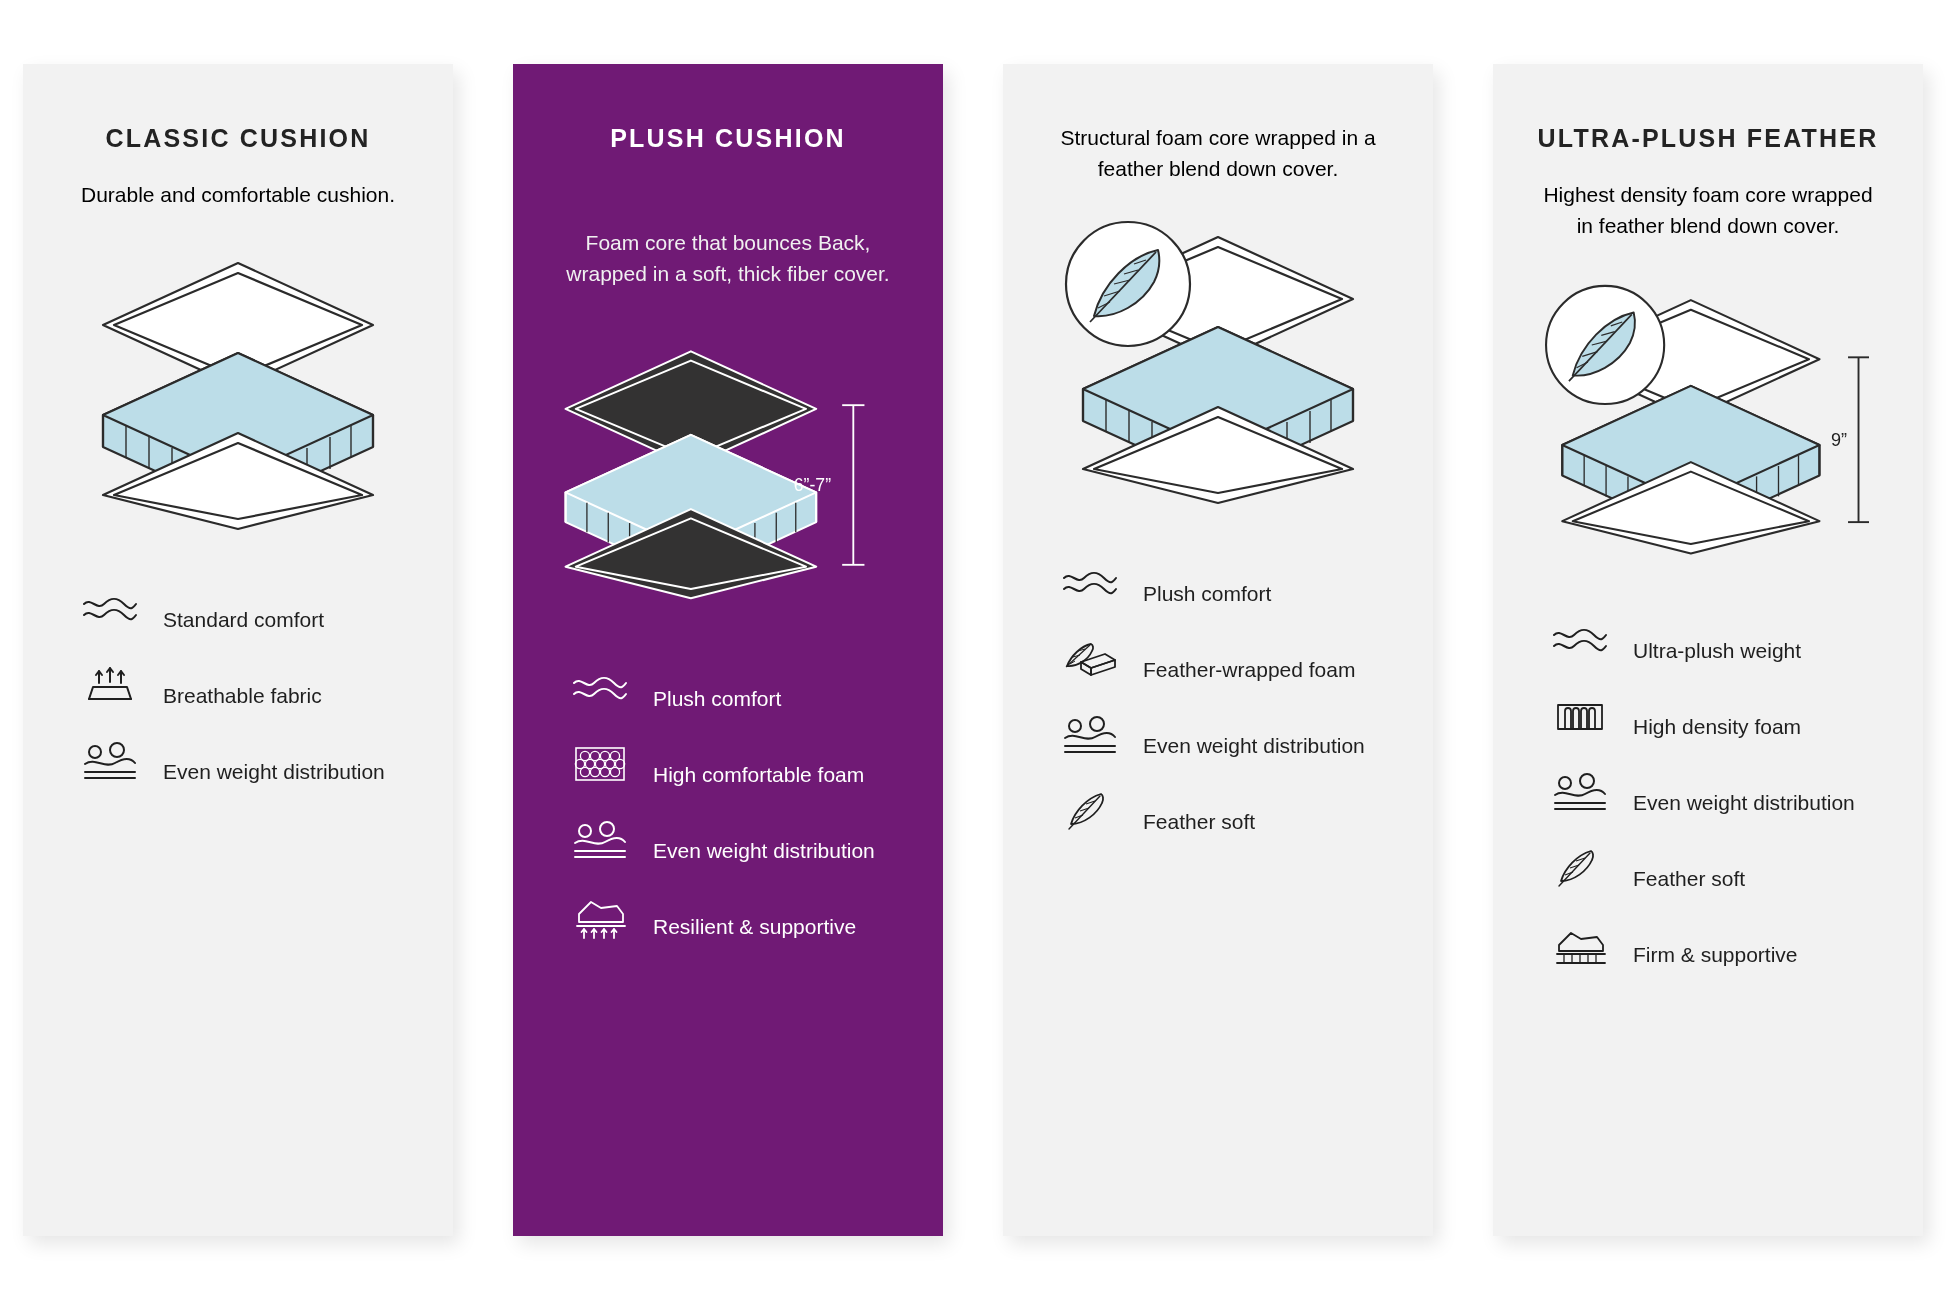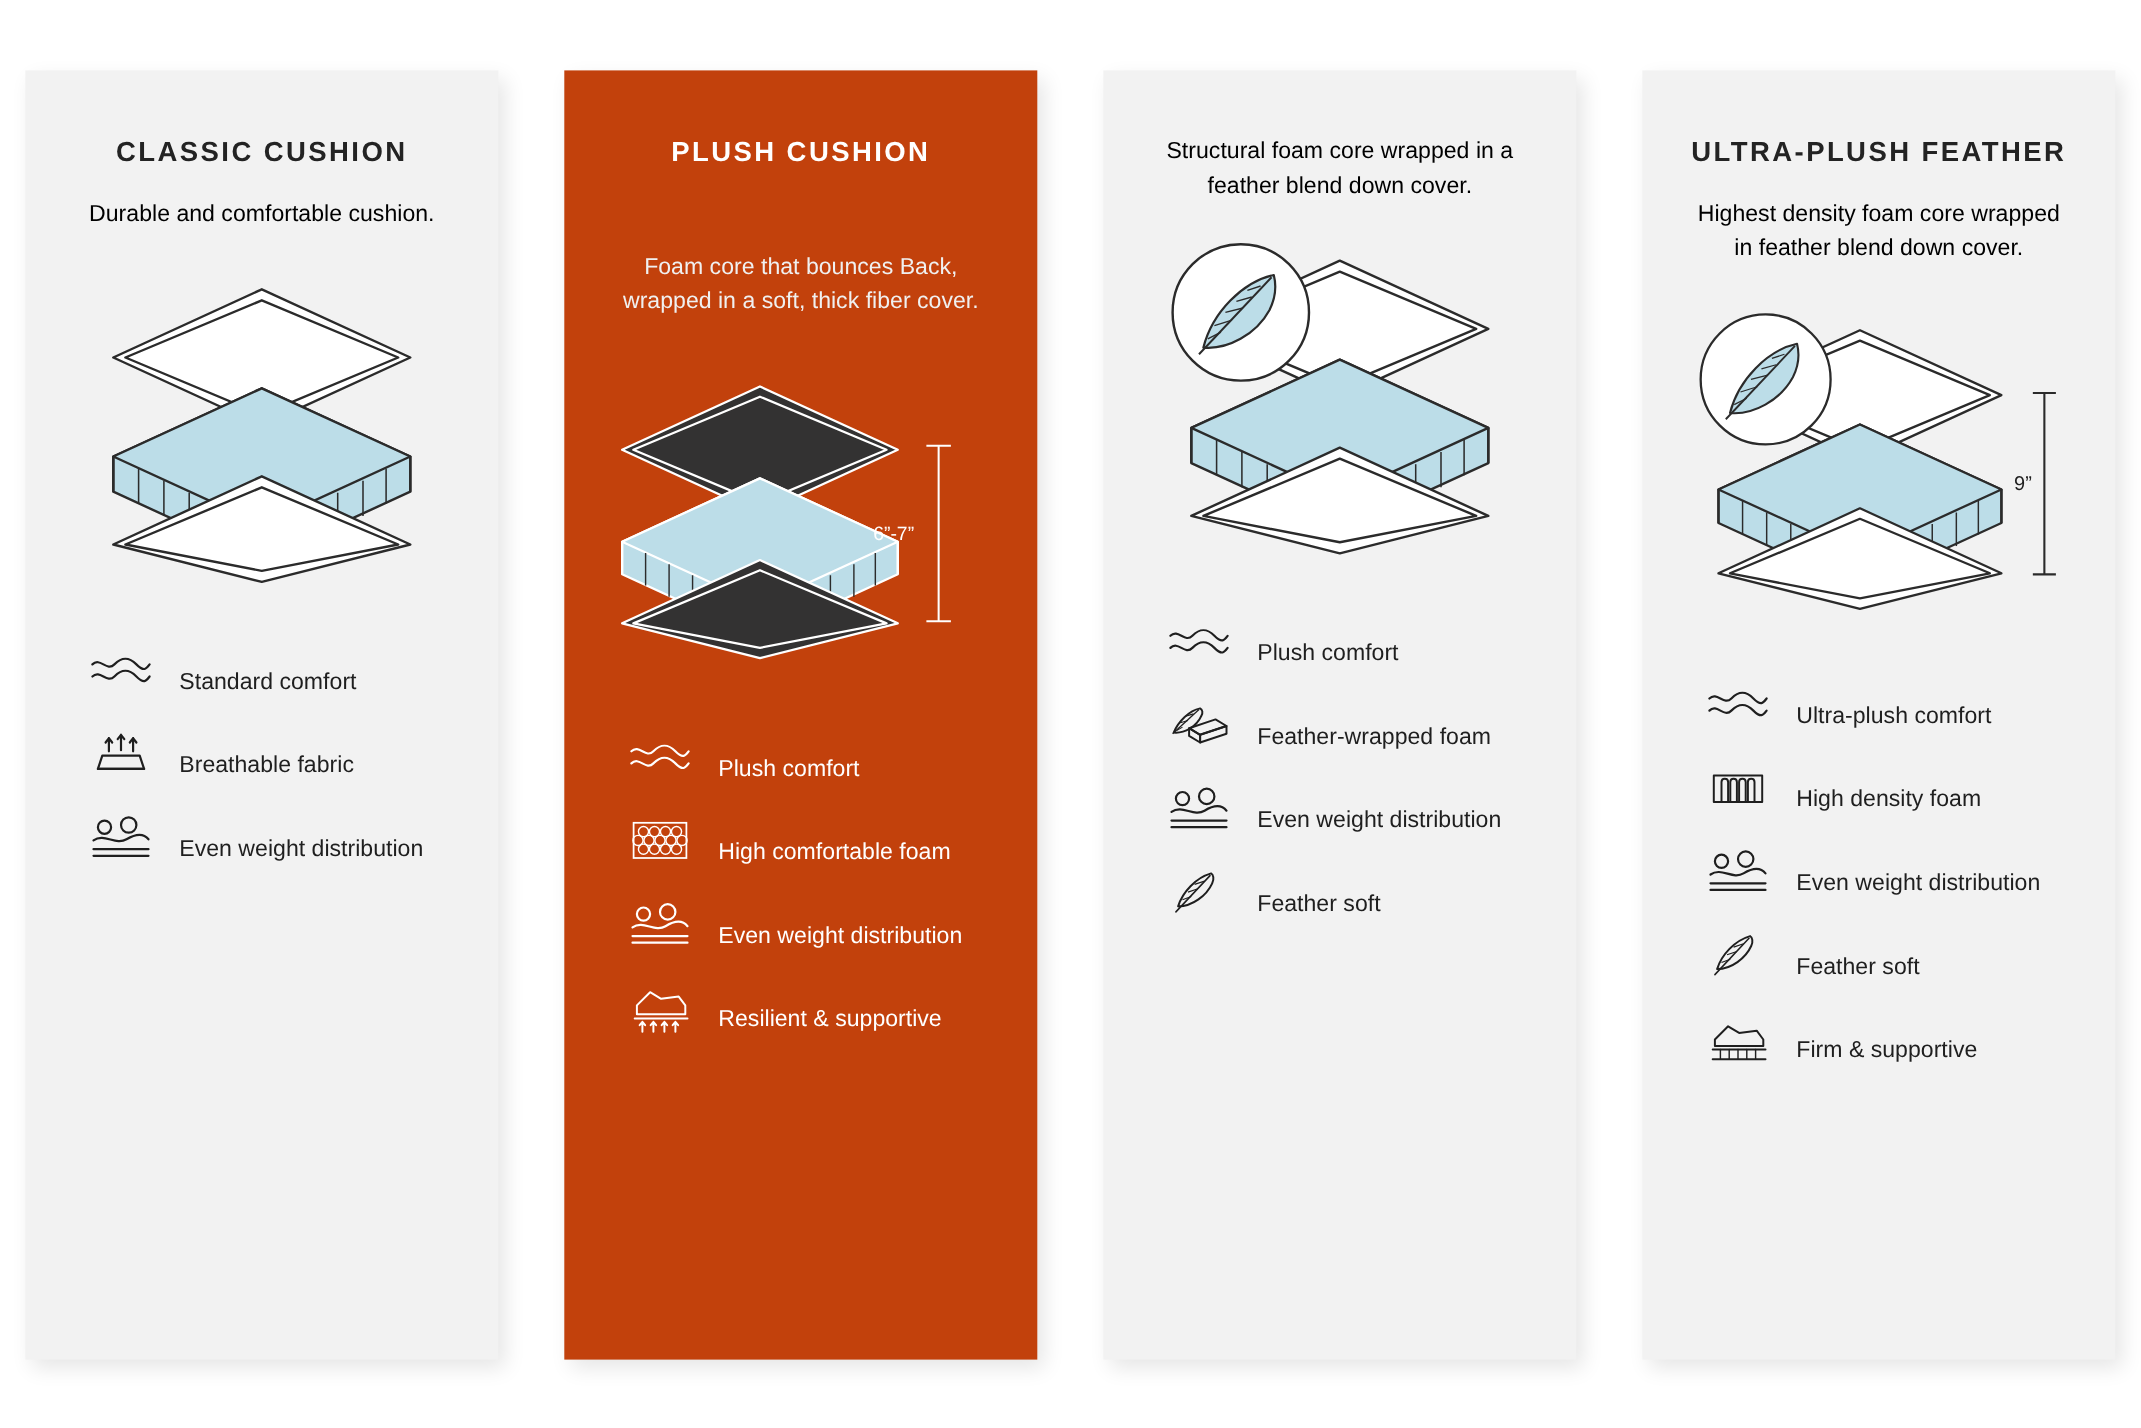--- a/index.html
+++ b/index.html
@@ -31,21 +31,21 @@
     background: #f2f2f2;
     box-shadow: 6px 8px 18px rgba(0,0,0,0.10);
     box-sizing: border-box;
     padding: 58px 34px 30px 34px;
     display: flex;
     flex-direction: column;
     align-items: center;
     position: relative;
   }
   .card.dark {
-    background: #c2410c;
+    background: #701a75;
     color: #ffffff;
   }
   .card-title {
     font-size: 25px;
     font-weight: bold;
     letter-spacing: 2.2px;
     text-align: center;
     color: #232323;
     line-height: 1.3;
     margin: 0 0 24px 0;
@@ -423,21 +423,21 @@
     </div>
 
     <div class="features">
       <div class="feature">
         <span class="feature-icon">
           <svg width="58" height="30" viewBox="0 0 58 30" fill="none" stroke="#1f1f1f" stroke-width="2" stroke-linecap="round">
             <path d="M3 10 C10 3, 16 17, 23 10 S36 3, 43 10 S52 14, 55 10"></path>
             <path d="M3 21 C10 14, 16 28, 23 21 S36 14, 43 21 S52 25, 55 21"></path>
           </svg>
         </span>
-        <span class="feature-label">Ultra-plush comfort</span>
+        <span class="feature-label">Ultra-plush weight</span>
       </div>
       <div class="feature">
         <span class="feature-icon">
           <svg width="58" height="42" viewBox="0 0 58 42" fill="none" stroke="#1f1f1f" stroke-width="1.8" stroke-linejoin="round">
             <rect x="7" y="10" width="44" height="24"></rect>
             <path d="M14 34 L14 16 C14 12, 20 12, 20 16 L20 34"></path>
             <path d="M22 34 L22 16 C22 12, 28 12, 28 16 L28 34"></path>
             <path d="M30 34 L30 16 C30 12, 36 12, 36 16 L36 34"></path>
             <path d="M38 34 L38 16 C38 12, 44 12, 44 16 L44 34"></path>
           </svg>

